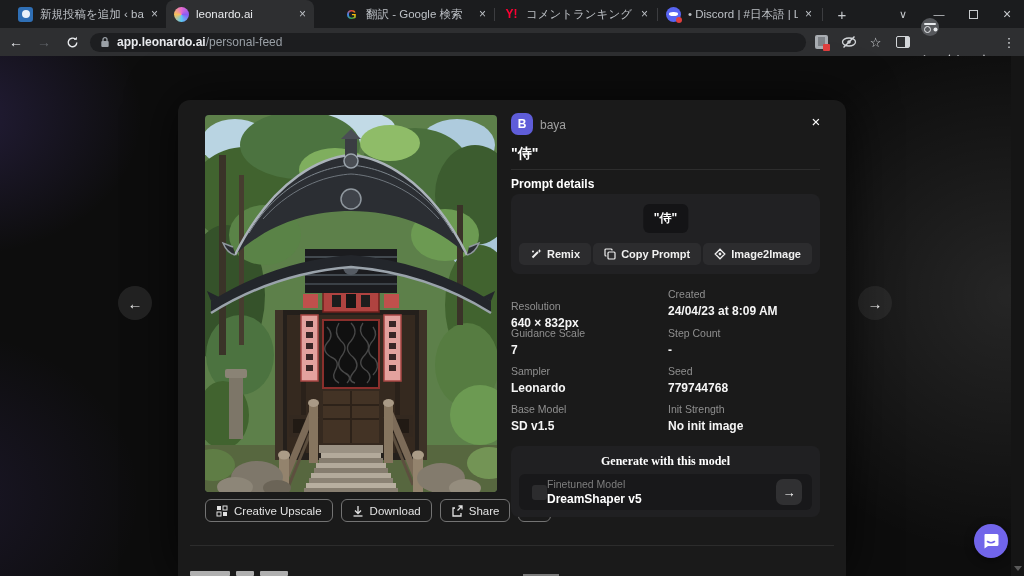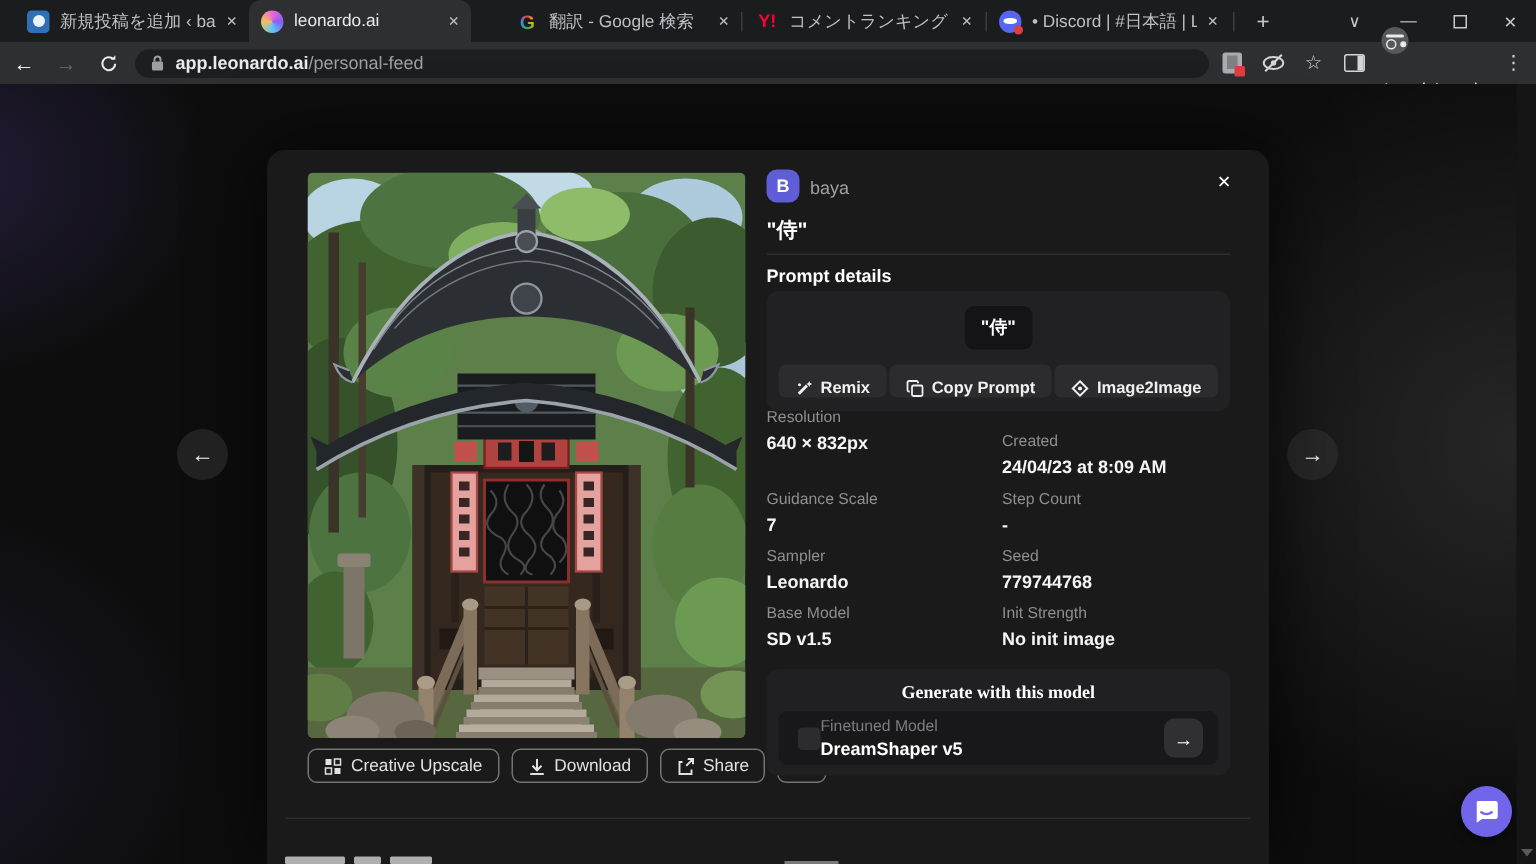--- a/index.html
+++ b/index.html
@@ -73,21 +73,21 @@
 
   .avatar{position:absolute;left:333px;top:13px;width:22px;height:22px;border-radius:7px;background:#5f5dd8;display:flex;align-items:center;justify-content:center;color:#fff;font-size:12px;font-weight:bold;}
   .username{position:absolute;left:362px;top:18px;color:#a0a0a0;font-size:12px;}
   .gen-title{position:absolute;left:333px;top:45px;color:#fff;font-size:14px;font-weight:bold;}
   .hdiv{position:absolute;left:333px;width:309px;height:1px;background:#2d2d2d;}
   .prompt-heading{position:absolute;left:333px;top:77px;color:#fff;font-size:12px;font-weight:bold;}
 
   .prompt-panel{position:absolute;left:333px;top:94px;width:309px;height:80px;background:#212123;border-radius:8px;}
   .prompt-chip{position:absolute;left:50%;transform:translateX(-50%);top:10px;background:#141416;border-radius:6px;padding:6px 11px;color:#fff;font-size:12px;font-weight:bold;}
   .prompt-btns{position:absolute;left:8px;right:8px;bottom:9px;display:flex;justify-content:space-between;}
-  .p-btn{height:22px;display:flex;align-items:flex-end;gap:5px;padding:0 11px;background:#2c2c2e;border-radius:5px;color:#f0f0f0;font-size:11px;font-weight:bold;white-space:nowrap;}
+  .p-btn{height:22px;display:flex;align-items:center;gap:5px;padding:0 11px;background:#2c2c2e;border-radius:5px;color:#f0f0f0;font-size:11px;font-weight:bold;white-space:nowrap;}
 
   .cell{position:absolute;width:152px;}
   .cell .lbl{font-size:10.5px;color:#8f8f8f;margin-bottom:4px;}
   .cell .val{font-size:12px;font-weight:600;color:#f5f5f5;}
 
   .gen-panel{position:absolute;left:333px;top:346px;width:309px;height:71px;background:#202022;border-radius:8px;}
   .gen-head{position:absolute;left:0;right:0;top:8px;text-align:center;color:#fff;font-size:12px;font-weight:bold;font-family:Liberation Serif, serif;}
   .model-card{position:absolute;left:8px;right:8px;top:28px;height:36px;background:#18181a;border-radius:6px;display:flex;align-items:center;}
   .model-thumb{width:15px;height:15px;border-radius:3px;background:#2c2c2e;margin-left:13px;flex:0 0 auto;}
   .model-texts{display:flex;flex-direction:column;gap:2px;}
@@ -386,21 +386,21 @@
           <div class="p-btn">
             <svg width="12" height="12" viewBox="0 0 12 12">
                 <path d="M6 1.2L10.8 6 6 10.8 1.2 6z" fill="none" stroke="#f0f0f0" stroke-width="1.3"></path>
                 <circle cx="6" cy="6" r="1.4" fill="#f0f0f0"></circle>
               </svg>
             <span>Image2Image</span>
           </div>
         </div>
       </div>
 
-      <div class="cell" style="left:333px;top:172px;">
+      <div class="cell" style="left:333px;top:200px;">
           <div class="lbl">Resolution</div>
           <div class="val">640 × 832px</div>
         </div>
       <div class="cell" style="left:490px;top:188px;">
           <div class="lbl">Created</div>
           <div class="val">24/04/23 at 8:09 AM</div>
         </div>
       <div class="cell" style="left:333px;top:227px;">
           <div class="lbl">Guidance Scale</div>
           <div class="val">7</div>

